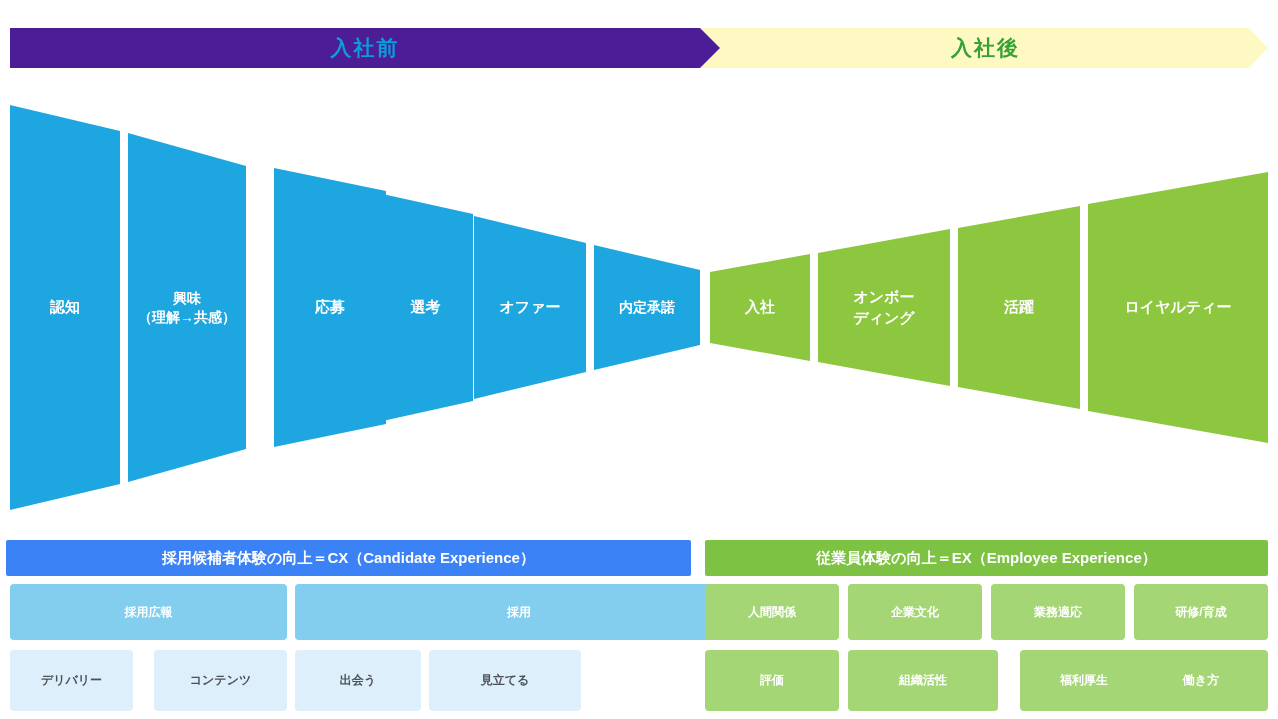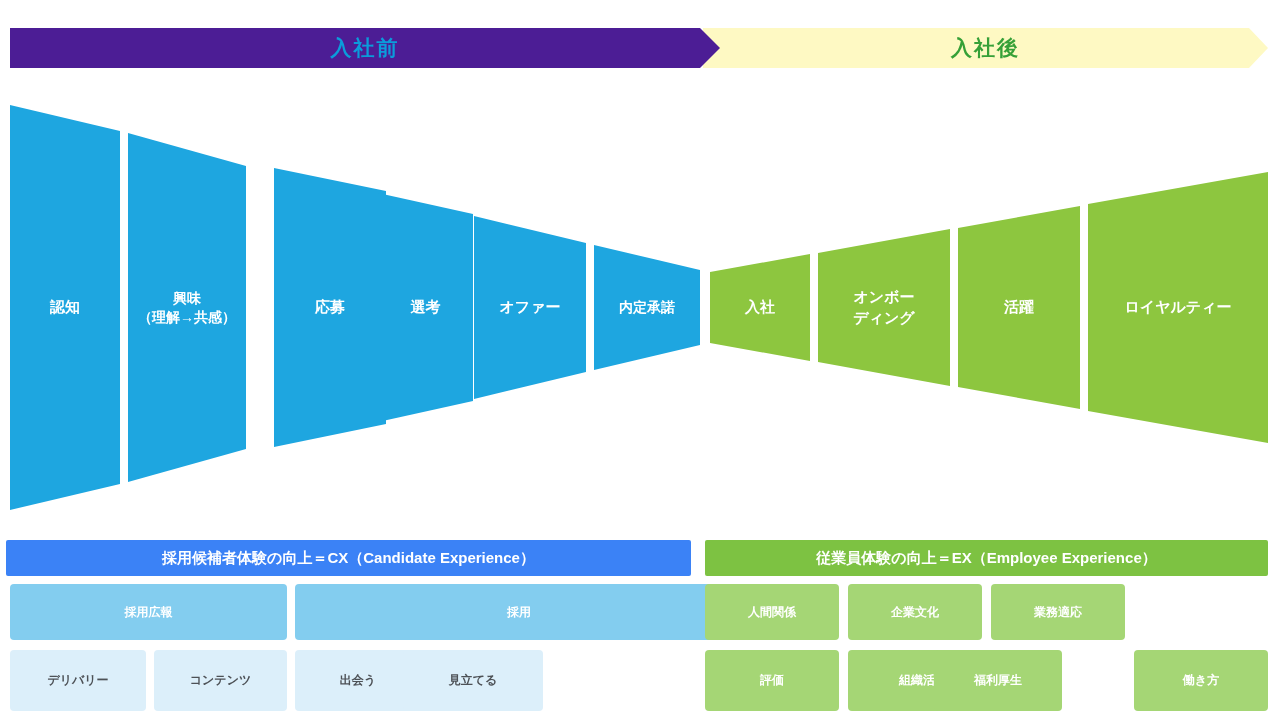--- a/index.html
+++ b/index.html
@@ -83,51 +83,54 @@
 
   <div class="hbar hbar-cx">
     <span>採用候補者体験の向上＝CX（Candidate Experience）</span>
   </div>
   <div class="cell row2 cell-blue-mid" style="left:10px; width:277px;">
     <span>採用広報</span>
   </div>
   <div class="cell row2 cell-blue-mid" style="left:295px; width:448px;">
     <span>採用</span>
   </div>
-  <div class="cell row3 cell-blue-light" style="left:10px; width:136px;">
+  <div class="cell row3 cell-blue-light" style="left:10px; width:123px;">
     <span>デリバリー</span>
   </div>
   <div class="cell row3 cell-blue-light" style="left:154px; width:133px;">
     <span>コンテンツ</span>
   </div>
   <div class="cell row3 cell-blue-light" style="left:295px; width:126px;">
     <span>出会う</span>
   </div>
-  <div class="cell row3 cell-blue-light" style="left:403px; width:140px;">
+  <div class="cell row3 cell-blue-light" style="left:429px; width:152px;">
     <span>見立てる</span>
   </div>
 
   <div class="hbar hbar-ex">
     <span>従業員体験の向上＝EX（Employee Experience）</span>
   </div>
   <div class="cell row2 cell-green" style="left:705px; width:134px;">
     <span>人間関係</span>
   </div>
   <div class="cell row2 cell-green" style="left:848px; width:134px;">
     <span>企業文化</span>
   </div>
   <div class="cell row2 cell-green" style="left:991px; width:134px;">
     <span>業務適応</span>
   </div>
+  <div class="cell row2 cell-green" style="left:1134px; width:134px;">
+    <span>研修/育成</span>
+  </div>
   <div class="cell row3 cell-green" style="left:705px; width:134px;">
     <span>評価</span>
   </div>
   <div class="cell row3 cell-green" style="left:848px; width:150px;">
     <span>組織活性</span>
   </div>
-  <div class="cell row3 cell-green" style="left:934px; width:128px;">
+  <div class="cell row3 cell-green" style="left:1020px; width:128px;">
     <span>福利厚生</span>
   </div>
   <div class="cell row3 cell-green" style="left:1134px; width:134px;">
     <span>働き方</span>
   </div>
 
 </div>
 
 </body></html>

